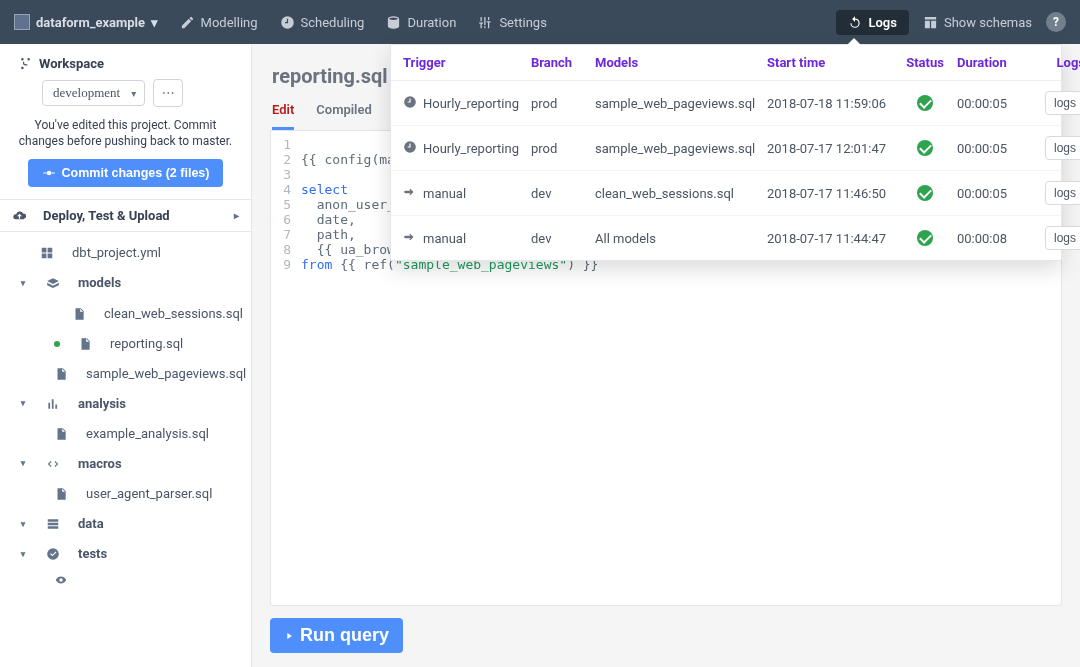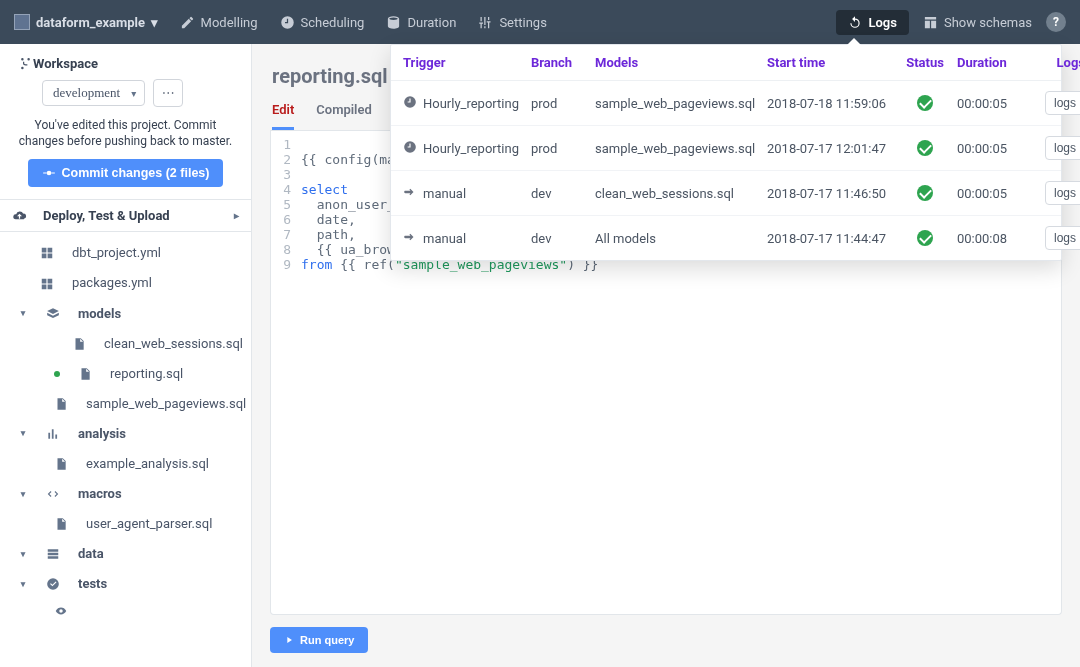--- a/index.html
+++ b/index.html
@@ -40,21 +40,21 @@
   
   .app { display:flex; height:calc(100% - 44px); }
   .sidebar {
     width: 252px;
     background:#fff;
     border-right:1px solid #e2e6ea;
     display:flex; flex-direction:column;
     padding-top:8px;
   }
   .sidebar-header {
-    display:flex; align-items:center; padding:4px 18px 8px 18px;
+    display:flex; align-items:center; gap:6px; padding:4px 18px 8px 18px;
     font-weight:700; color:#374151;
   }
   .sidebar-header svg { width:15px; height:15px; fill:#4a5568; }
   .branch-row { display:flex; align-items:center; gap:8px; padding:0 18px 8px 42px;font-family:Liberation Serif, serif; }
   .branch-select {
     border:1px solid #d1d5db; border-radius:4px; padding:4px 24px 4px 10px;
     font-size:13px; color:#4a5568; background:#fff; position:relative; cursor:pointer;
   }
   .branch-caret { position:absolute; right:8px; top:50%; transform:translateY(-50%); font-size:10px; color:#64748b;}
   .branch-more {
@@ -102,21 +102,21 @@
   }
   .code-line { display:flex; white-space:pre; }
   .gutter { width:30px; text-align:right; color:#b0b8c2; padding-right:10px; user-select:none;}
   .code { color:#5f6b7a; }
   .kw-blue { color:#2f6fed; }
   .kw-orange { color:#c05621; }
   .kw-green { color:#1f9a5e; }
   .run-row { margin-top:12px;}
   .run-btn {
     background:#4f8ffb; color:#fff; border:none; border-radius:4px;
-    padding:7px 14px; font-size:11px; font-weight:600; cursor:pointer;
+    padding:7px 14px; font-size:18px; font-weight:600; cursor:pointer;
     display:flex; align-items:center; gap:6px;
   }
   .run-btn svg{ width:10px; height:10px; fill:#fff;}
   
   .logs-popover {
     position:absolute; top:44px; right:18px;
     width:672px; background:#fff; border:1px solid #e3e7ec;
     box-shadow:0 8px 22px rgba(0,0,0,0.14);
     border-radius:2px; z-index:40;
   }
@@ -243,28 +243,20 @@
     </div>
 
     <div class="filetree">
       <div class="tree-row indent">
         <span class="ficon">
             <svg viewBox="0 0 24 24">
               <path d="M3 3h8v8H3V3zm10 0h8v8h-8V3zM3 13h8v8H3v-8zm10 0h8v8h-8v-8z"></path>
             </svg>
           </span>
         <span>dbt_project.yml</span>
-      </div>
-      <div class="tree-row indent">
-        <span class="ficon">
-            <svg viewBox="0 0 24 24">
-              <path d="M3 3h8v8H3V3zm10 0h8v8h-8V3zM3 13h8v8H3v-8zm10 0h8v8h-8v-8z"></path>
-            </svg>
-          </span>
-        <span>packages.yml</span>
       </div>
 
       <div class="tree-row folder">
         <span class="caret">▾</span>
         <span class="ficon">
             <svg viewBox="0 0 24 24">
               <path d="M12 2 2 7l10 5 10-5-10-5zm0 13L2 10v4l10 5 10-5v-4l-10 5z"></path>
             </svg>
           </span>
         <span>models</span>

